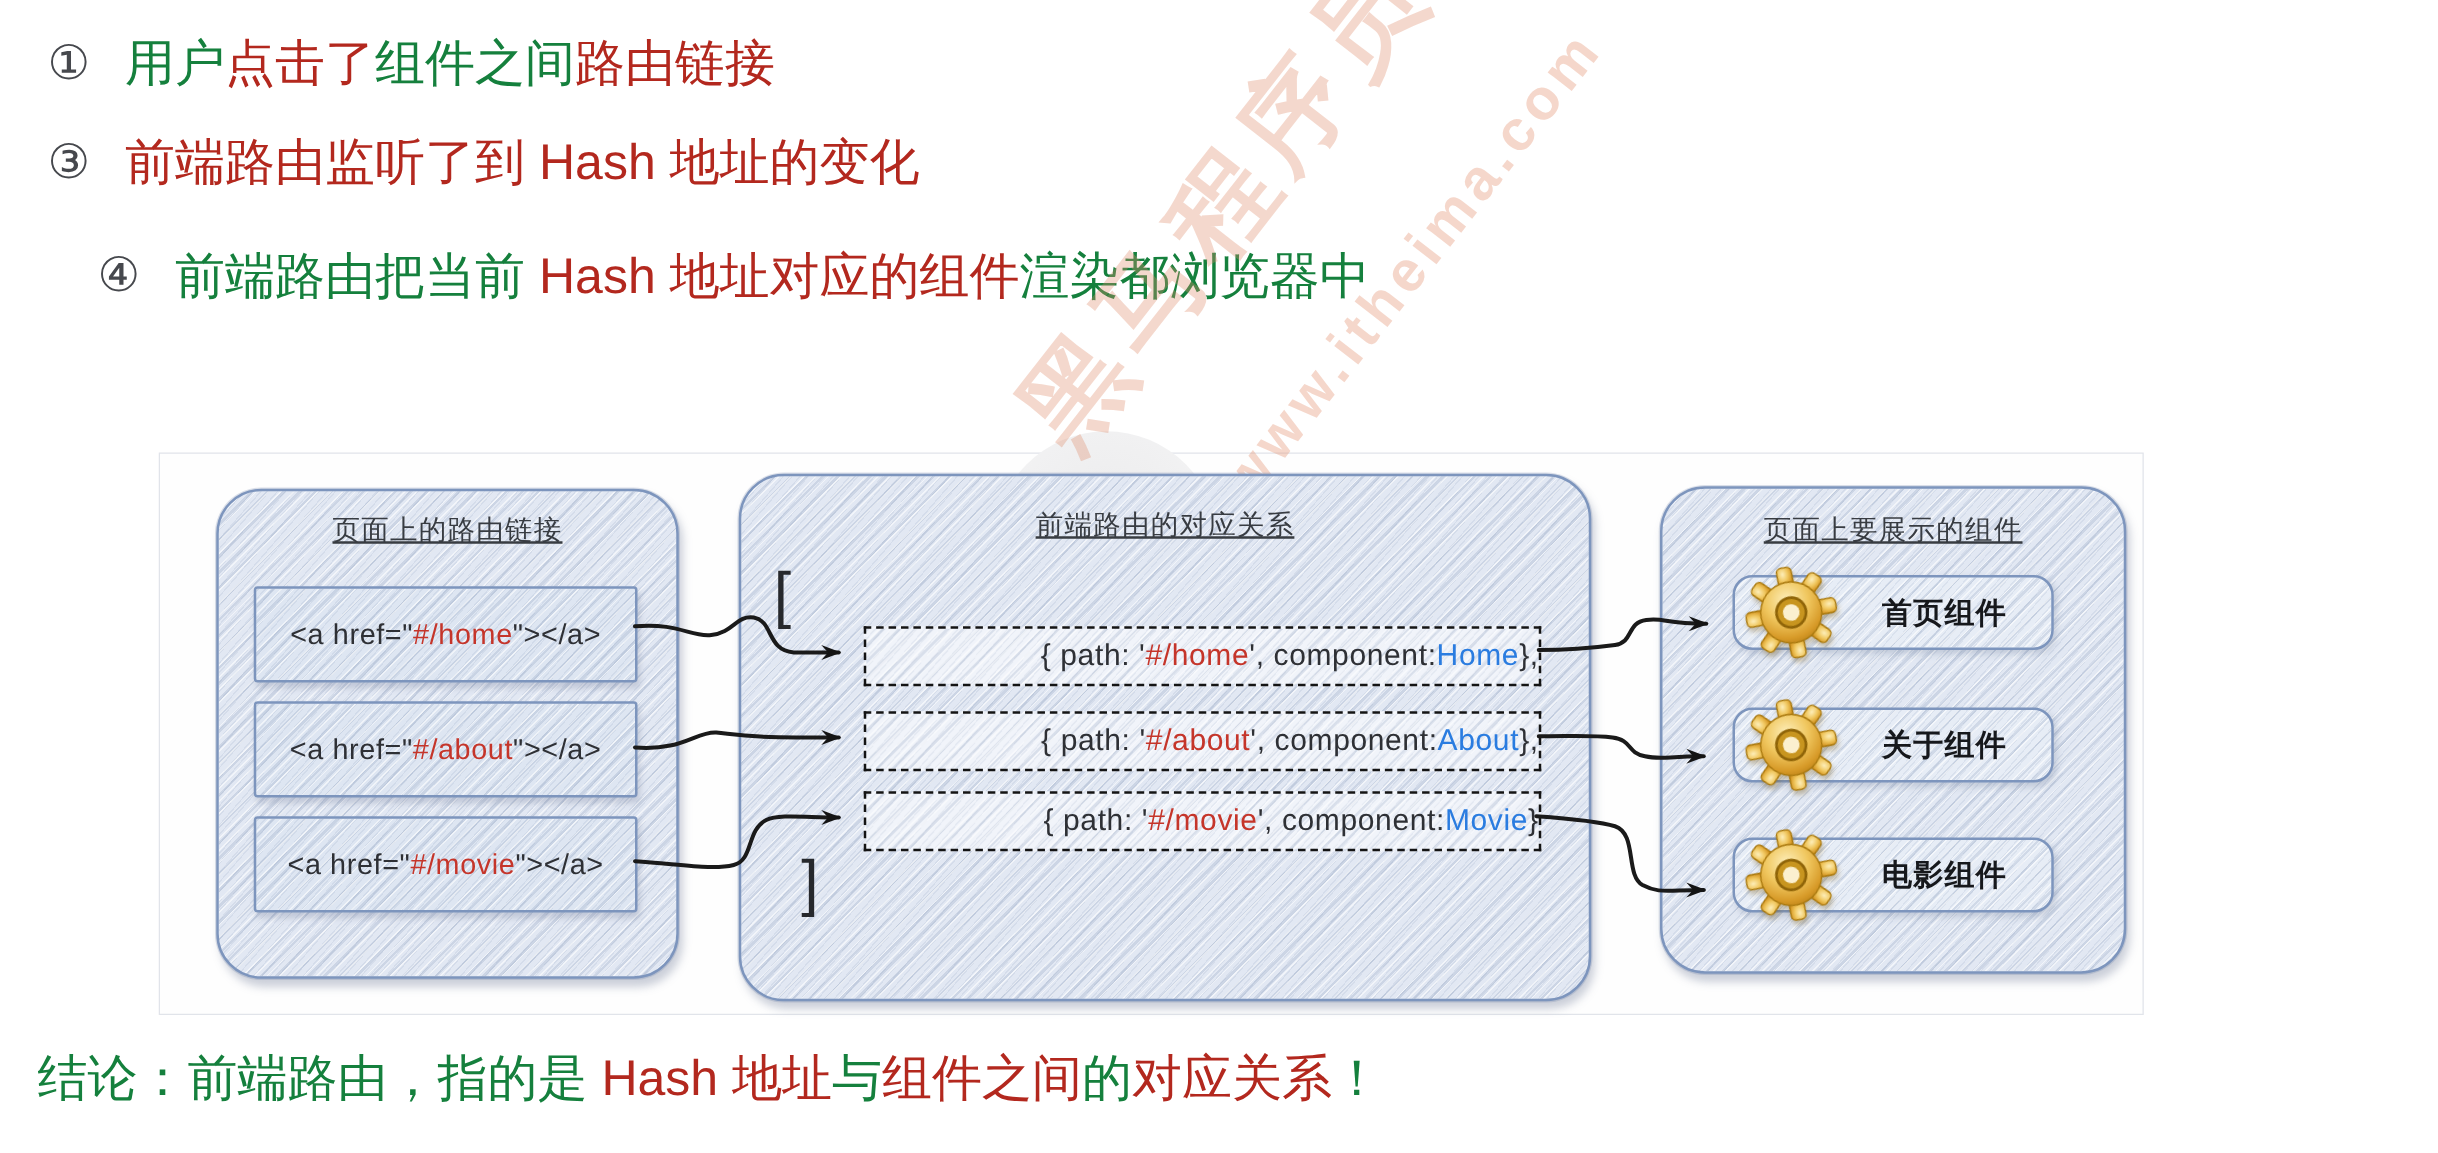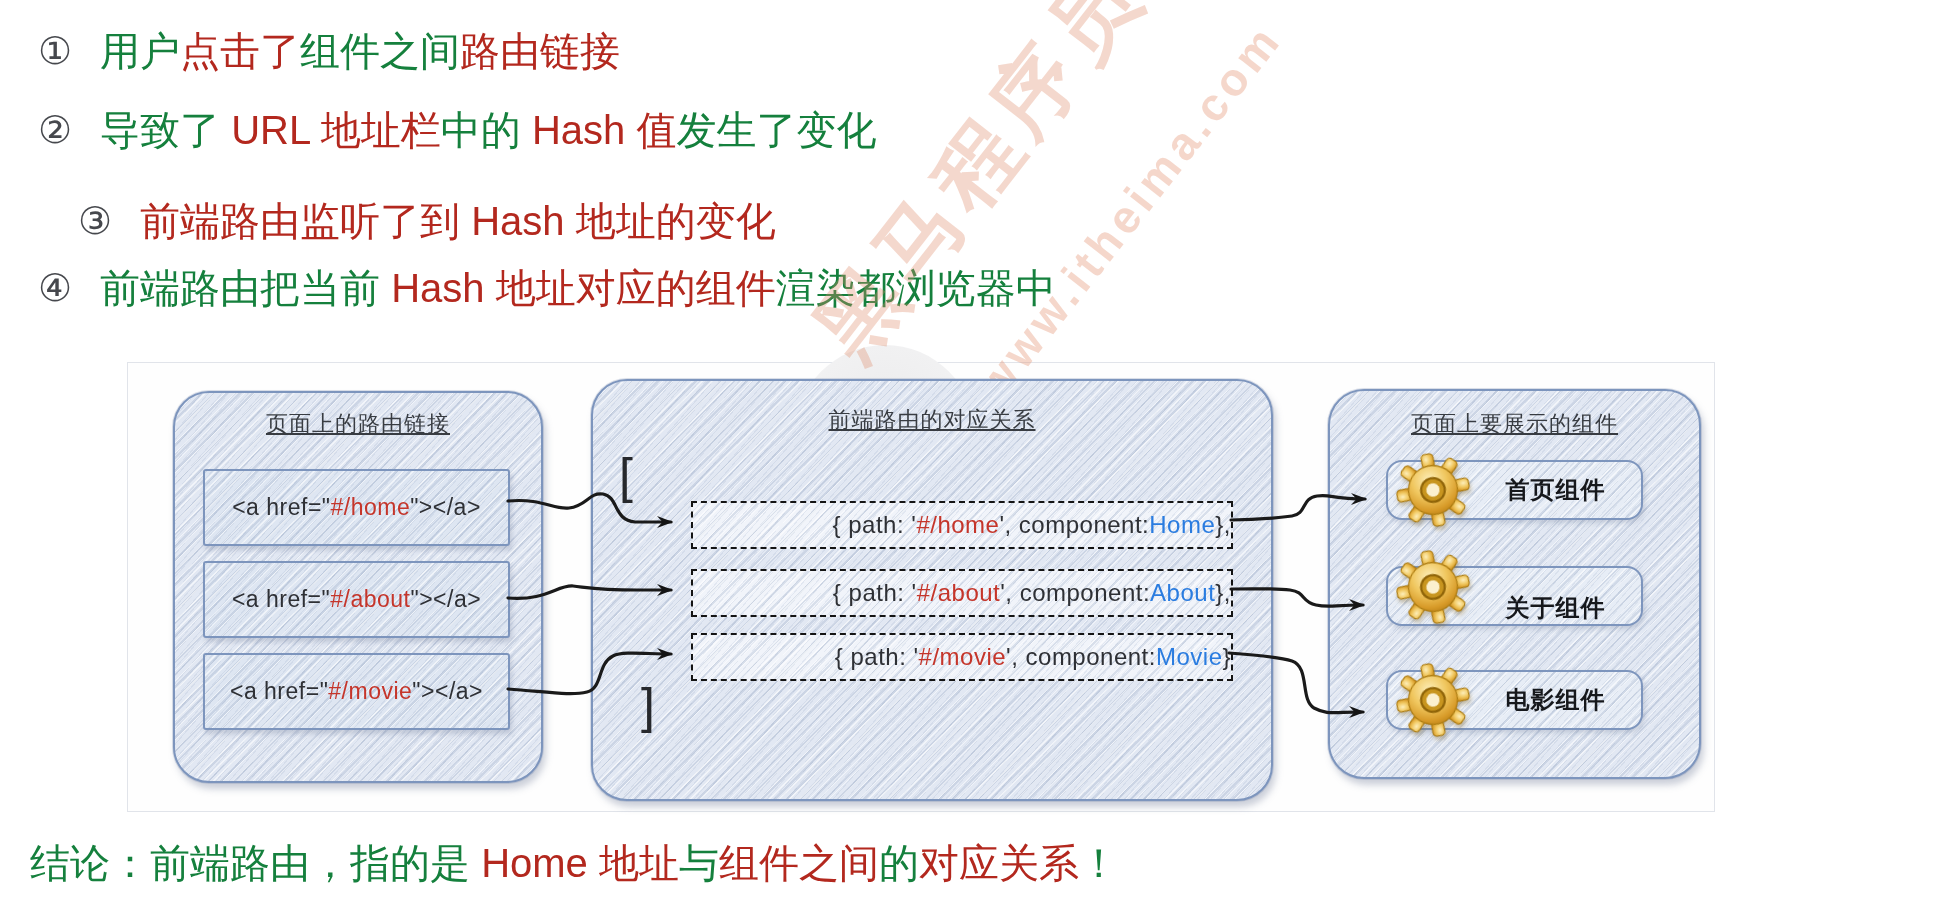--- a/index.html
+++ b/index.html
@@ -68,37 +68,34 @@
 
   .route-row{position:absolute;left:98px;width:542px;height:48px;box-sizing:border-box;
              border:2px dashed #141414;background-color:#f1f4fa;
              display:flex;align-items:center;justify-content:flex-end;
              font-size:24px;letter-spacing:.5px;white-space:nowrap;}
   .route-row.r1{top:120px;} .route-row.r2{top:188px;} .route-row.r3{top:252px;}
 
   .comp-box{position:absolute;left:56px;width:257px;height:60px;box-sizing:border-box;
             border:2px solid #7d95bd;border-radius:16px;background-color:#e7edf6;
             display:flex;align-items:center;box-shadow:2px 3px 5px rgba(120,132,158,.3);}
-  .comp-box.c1{top:69px;} .comp-box.c2{top:175px;align-items:flex-end;} .comp-box.c3{top:279px;}
+  .comp-box.c1{top:69px;} .comp-box.c2{top:175px;} .comp-box.c3{top:279px;}
   .comp-label{flex:1;text-align:center;font-size:24px;font-weight:700;color:#16181c;letter-spacing:1px;}
   .gear{width:74px;height:74px;margin-left:8px;flex:0 0 auto;transform:rotate(12deg);
         filter:drop-shadow(2px 3px 2px rgba(120,90,20,.35));}
 
   .arrows{position:absolute;left:0;top:0;width:1588px;height:450px;z-index:4;pointer-events:none;}
 </style>
 </head>
 <body>
 
 <div class="page">
 
   <div class="step">
     <span class="step-num">①</span><span class="step-text"><span class="seg-dark">用户</span><span class="seg-red">点击了</span><span class="seg-dark">组件之间</span><span class="seg-red">路由链接</span></span>
-  </div>
-  <div class="step">
-    <span class="step-num">②</span><span class="step-text"><span class="seg-dark">导致了 </span><span class="seg-red">URL 地址栏</span><span class="seg-dark">中的 </span><span class="seg-red">Hash 值</span><span class="seg-dark">发生了变化</span></span>
   </div>
   <div class="step">
     <span class="step-num">③</span><span class="step-text"><span class="seg-red">前端路由监听了到 Hash 地址的变化</span></span>
   </div>
   <div class="step">
     <span class="step-num">④</span><span class="step-text"><span class="seg-dark">前端路由把当前 </span><span class="seg-red">Hash 地址对应的组件</span><span class="seg-dark">渲染都浏览器中</span></span>
   </div>
 
   <div class="logo-disc"></div>
   <div class="wm1">黑马程序员</div>
@@ -184,21 +181,21 @@
         <path d="M507,500 C542,497 552,509 568,507 C586,505 588,491 602,493 C618,496 612,519 634,521 L670,521"></path>
         <path d="M507,597 C545,600 556,584 572,585 C590,587 598,589 636,589 L670,589"></path>
         <path d="M507,688 C548,691 570,695 586,691 C602,687 596,663 612,655 C622,650 644,653 670,653"></path>
         <path d="M1230,519 C1260,519 1276,517 1291,515 C1306,513 1300,497 1316,495 C1331,493 1330,498 1364,498"></path>
         <path d="M1230,588 C1258,588 1274,587 1289,589 C1305,591 1300,601 1315,604 C1328,607 1332,604 1362,604"></path>
         <path d="M1228,652 C1256,654 1278,656 1291,660 C1309,666 1299,699 1313,707 C1326,714 1332,711 1362,711"></path>
       </g>
     </svg>
   </div>
 
-  <div class="conclusion"><span class="seg-dark">结论：前端路由，指的是 </span><span class="seg-red">Home 地址</span><span class="seg-dark">与</span><span class="seg-red">组件之间</span><span class="seg-dark">的</span><span class="seg-red">对应关系</span><span class="seg-dark">！</span></div>
+  <div class="conclusion"><span class="seg-dark">结论：前端路由，指的是 </span><span class="seg-red">Hash 地址</span><span class="seg-dark">与</span><span class="seg-red">组件之间</span><span class="seg-dark">的</span><span class="seg-red">对应关系</span><span class="seg-dark">！</span></div>
 
   <svg width="0" height="0" style="position:absolute" aria-hidden="true">
     <defs>
       <radialGradient id="goldg" cx="38%" cy="32%" r="78%">
         <stop offset="0%" stop-color="#fdeeb9"></stop>
         <stop offset="45%" stop-color="#f0c75f"></stop>
         <stop offset="80%" stop-color="#d79a28"></stop>
         <stop offset="100%" stop-color="#b67d14"></stop>
       </radialGradient>
       <symbol id="gear" viewBox="0 0 100 100">

